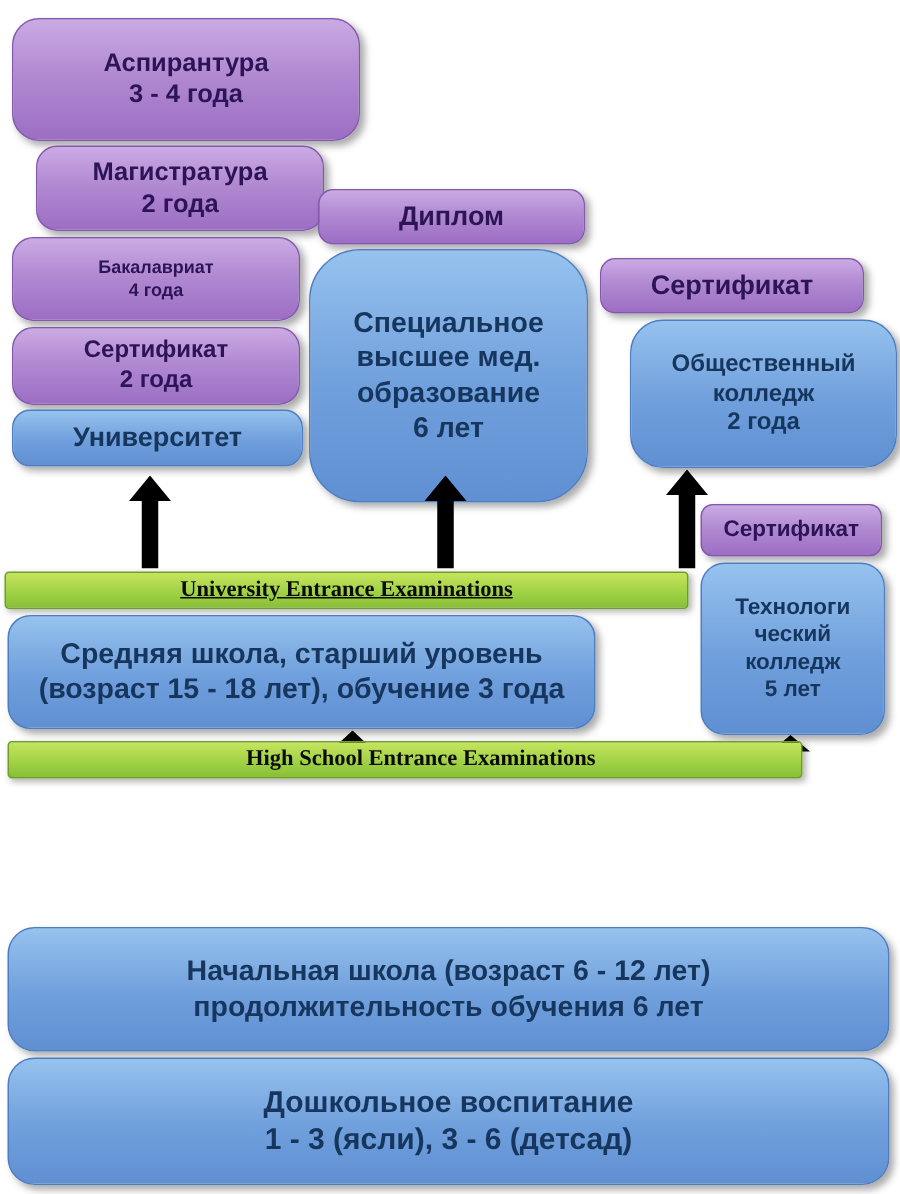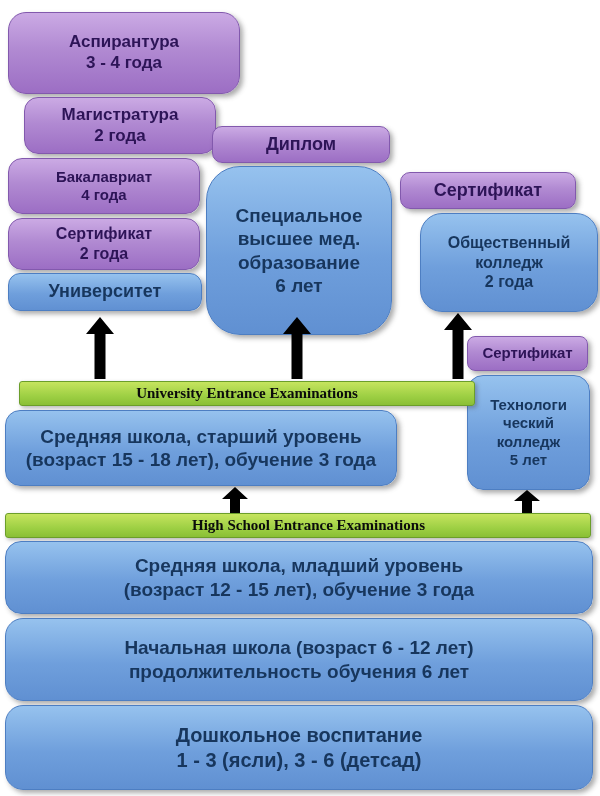--- a/index.html
+++ b/index.html
@@ -36,21 +36,21 @@
 <div class="canvas">
 
   <div class="box purple" style="left:8px;top:12px;width:232px;height:82px;border-radius:18px;font-size:17px;">
     <span class="txt">Аспирантура
 3 - 4 года</span>
   </div>
   <div class="box purple" style="left:8px;top:97px;width:192px;height:57px;border-radius:14px;font-size:17px;margin-left:16px;">
     <span class="txt">Магистратура
 2 года</span>
   </div>
-  <div class="box purple" style="left:8px;top:158px;width:192px;height:56px;border-radius:14px;font-size:15px;">
+  <div class="box purple" style="left:8px;top:158px;width:192px;height:56px;border-radius:14px;font-size:12px;">
     <span class="txt">Бакалавриат
 4 года</span>
   </div>
   <div class="box purple" style="left:8px;top:218px;width:192px;height:52px;border-radius:14px;font-size:16px;">
     <span class="txt">Сертификат
 2 года</span>
   </div>
   <div class="box purple" style="left:212px;top:126px;width:178px;height:37px;border-radius:10px;font-size:18px;">
     <span class="txt">Диплом</span>
   </div>
@@ -87,44 +87,40 @@
   <div class="box purple" style="left:467px;top:336px;width:121px;height:35px;border-radius:8px;font-size:15px;">
     <span class="txt">Сертификат</span>
   </div>
   <div class="box blue" style="left:467px;top:375px;width:123px;height:115px;border-radius:16px;font-size:15px;">
     <span class="txt">Технологи
 ческий
 колледж
 5 лет</span>
   </div>
 
-  <div class="green" style="left:19px;top:381px;width:456px;height:25px;">
+  <div class="green" style="left:3px;top:381px;width:456px;height:25px;text-decoration:underline;">
     <span>University Entrance Examinations</span>
   </div>
 
   <div class="box blue" style="left:5px;top:410px;width:392px;height:76px;border-radius:15px;font-size:19px;">
     <span class="txt">Средняя школа, старший уровень
 (возраст 15 - 18 лет), обучение 3 года</span>
   </div>
 
   <svg class="arrow" style="left:222px;top:487px;width:26px;height:26px;" viewBox="0 0 26 26">
     <path d="M13 0 L26 12 L18 12 L18 26 L8 26 L8 12 L0 12 Z" fill="#000000"></path>
   </svg>
   <svg class="arrow" style="left:514px;top:490px;width:26px;height:23px;" viewBox="0 0 26 23">
     <path d="M13 0 L26 11 L18 11 L18 23 L8 23 L8 11 L0 11 Z" fill="#000000"></path>
   </svg>
 
-  <div class="green" style="left:5px;top:513px;width:586px;height:25px;padding-left:21px;">
+  <div class="green" style="left:5px;top:494px;width:530px;height:25px;padding-left:21px;">
     <span>High School Entrance Examinations</span>
   </div>
 
-  <div class="box blue" style="left:5px;top:541px;width:588px;height:73px;border-radius:16px;font-size:19px;">
-    <span class="txt">Средняя школа, младший уровень
-(возраст 12 - 15 лет), обучение 3 года</span>
-  </div>
   <div class="box blue" style="left:5px;top:618px;width:588px;height:83px;border-radius:18px;font-size:19px;">
     <span class="txt">Начальная школа (возраст 6 - 12 лет)
 продолжительность обучения 6 лет</span>
   </div>
   <div class="box blue" style="left:5px;top:705px;width:588px;height:85px;border-radius:18px;font-size:20px;">
     <span class="txt">Дошкольное воспитание
 1 - 3 (ясли), 3 - 6 (детсад)</span>
   </div>
 
 </div>

